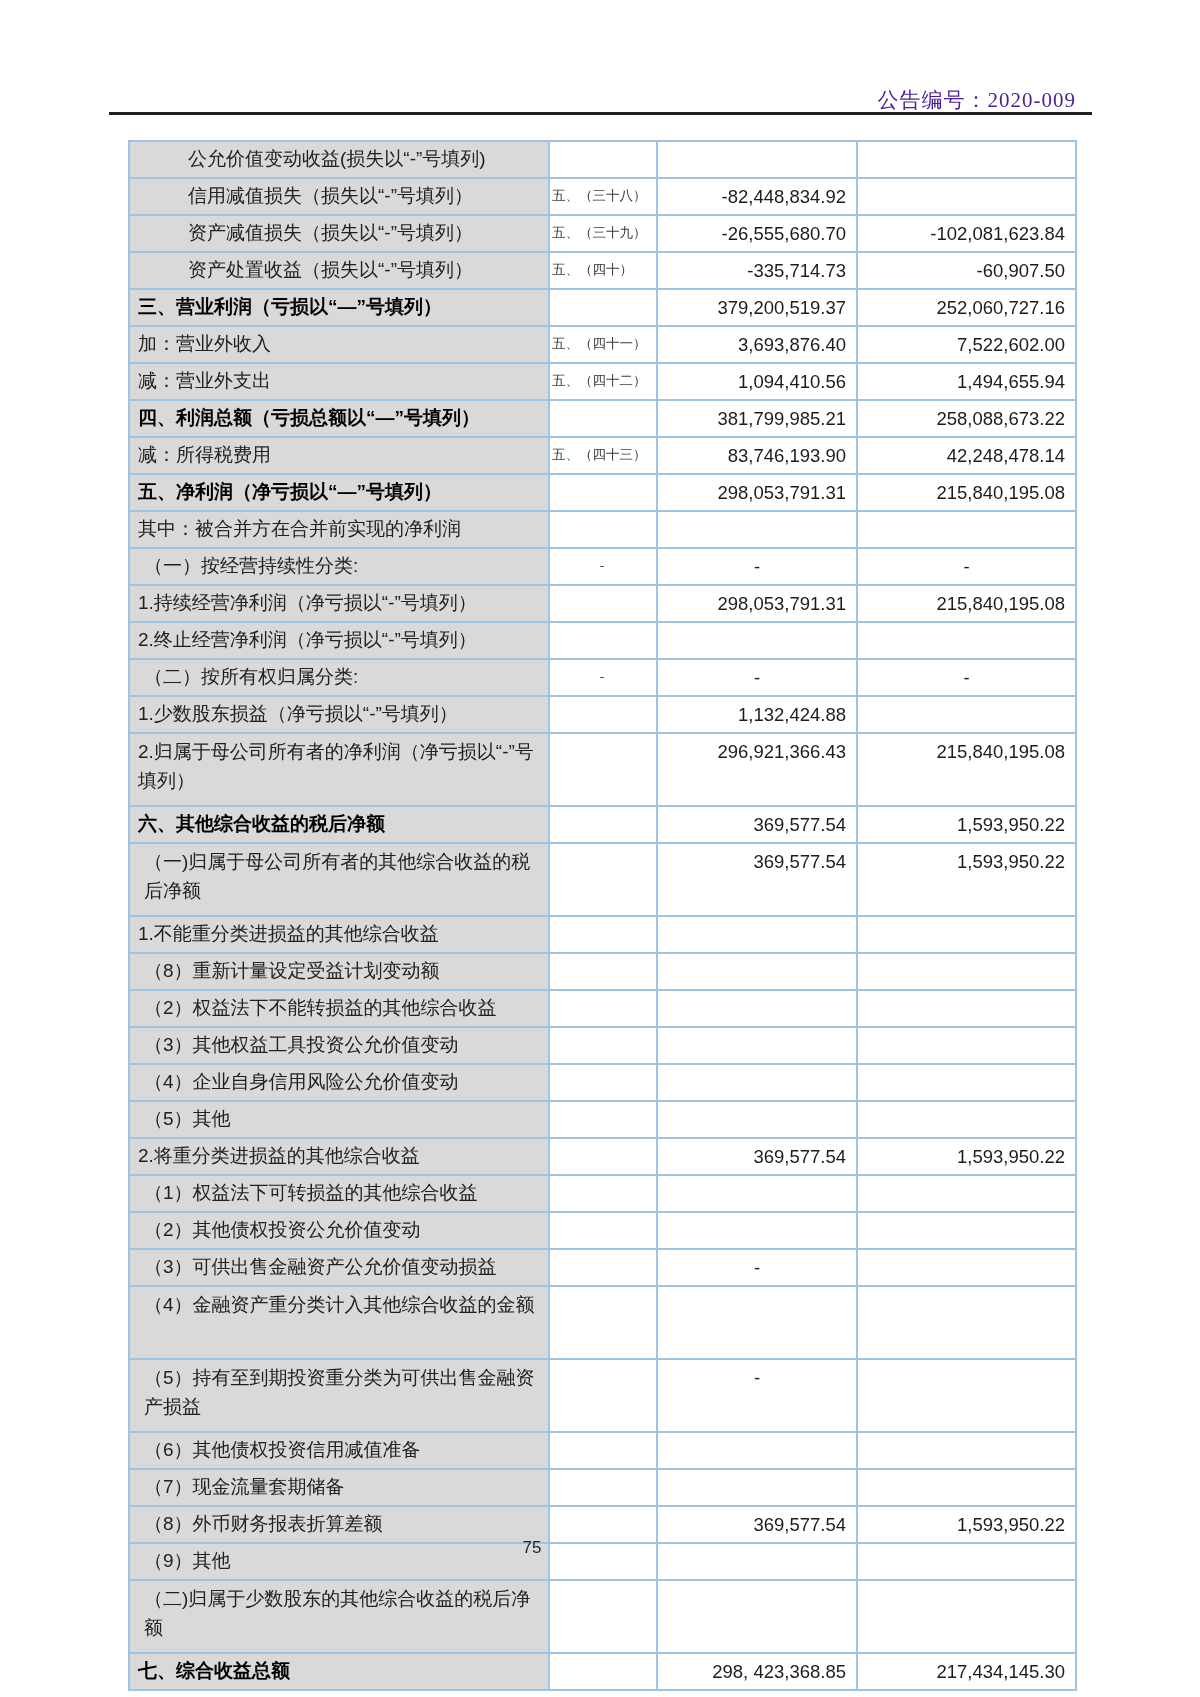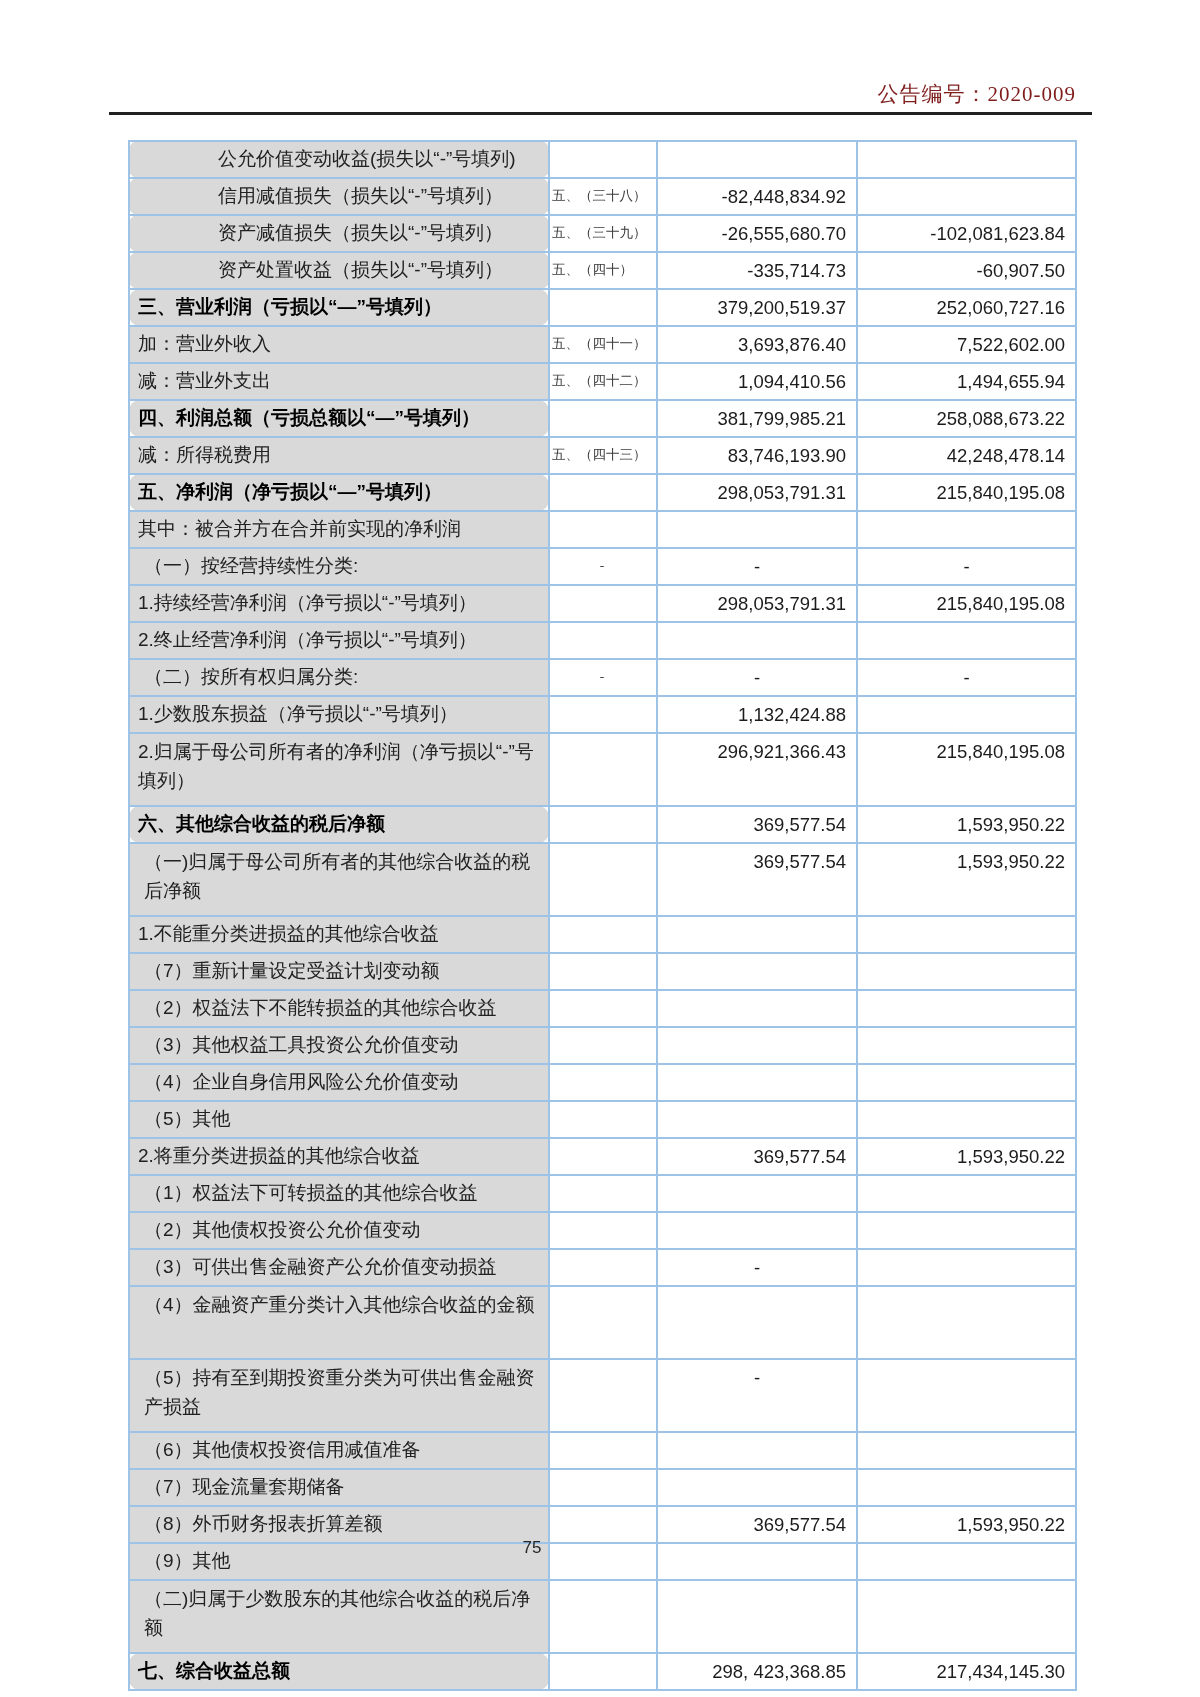--- a/index.html
+++ b/index.html
@@ -4,41 +4,41 @@
 <style>
   html,body { margin:0; padding:0; }
   body {
     width:1200px; height:1697px;
     background:#ffffff;
     position:relative;
     font-family:"Liberation Sans","DejaVu Sans",sans-serif;
     overflow:hidden;
   }
   .doc-number {
-    position:absolute; top:80px; right:124px;
+    position:absolute; top:86px; right:124px;
     font-family:"Liberation Serif","DejaVu Serif",serif;
-    font-size:21px; color:#7f1d1d; letter-spacing:1px;text-align:right;
+    font-size:21px; color:#4c1d95; letter-spacing:1px;text-align:right;
   }
   .rule {
     position:absolute; left:109px; top:112px;
     width:983px; height:3px; background:#202020;
   }
   .tbl-wrap { position:absolute; left:128px; top:140px; }
   table { border-collapse:collapse; table-layout:fixed; width:947px; }
   td {
     border:2px solid #9dc3e6;
     font-size:19px; color:#212121;
     padding:1px 4px; height:33px;
     vertical-align:middle; overflow:hidden;
     line-height:1.5;
   }
   td.lbl { background:#d9d9d9; padding-left:8px; }
   tr.i1 td.lbl { padding-left:14px;margin-left:44px; }
-  tr.i2 td.lbl { padding-left:88px;border-radius:9px; }
-  tr.b td.lbl { font-weight:bold; color:#000;border-radius:11px; }
+  tr.i2 td.lbl { padding-left:58px; }
+  tr.b td.lbl { font-weight:bold; color:#000; }
   td.note {
     font-size:13.5px; text-align:left; color:#3a3a3a;
     font-family:"Liberation Serif","DejaVu Serif",serif;
     padding:1px 2px;
   }
   td.amt { text-align:right; padding-right:10px; font-size:18.5px; color:#1c1c1c; }
   td.dash { text-align:center; padding-right:4px; }
   tr.tall td { height:66px; vertical-align:top; padding-top:4px; }
   .page-number {
     position:absolute; top:1538px; left:0; width:1064px;
@@ -175,21 +175,21 @@
         <td class="amt">369,577.54</td>
         <td class="amt">1,593,950.22</td>
       </tr>
         <tr>
         <td class="lbl">1.不能重分类进损益的其他综合收益</td>
         <td class="note"></td>
         <td class="amt"></td>
         <td class="amt"></td>
       </tr>
         <tr class="i1">
-        <td class="lbl">（7）重新计量设定受益计划变动额</td>
+        <td class="lbl">（8）重新计量设定受益计划变动额</td>
         <td class="note"></td>
         <td class="amt"></td>
         <td class="amt"></td>
       </tr>
         <tr class="i1">
         <td class="lbl">（2）权益法下不能转损益的其他综合收益</td>
         <td class="note"></td>
         <td class="amt"></td>
         <td class="amt"></td>
       </tr>

